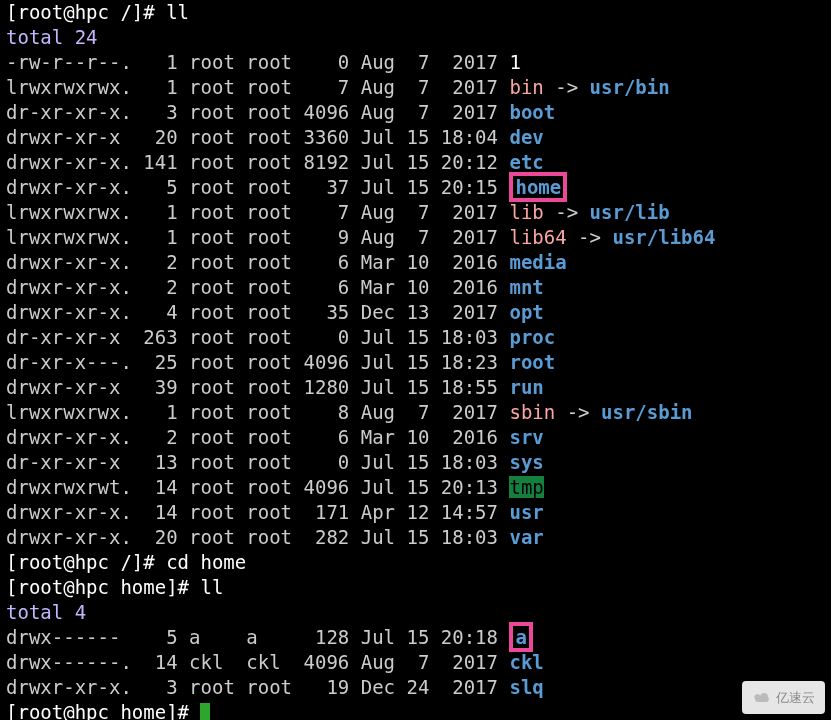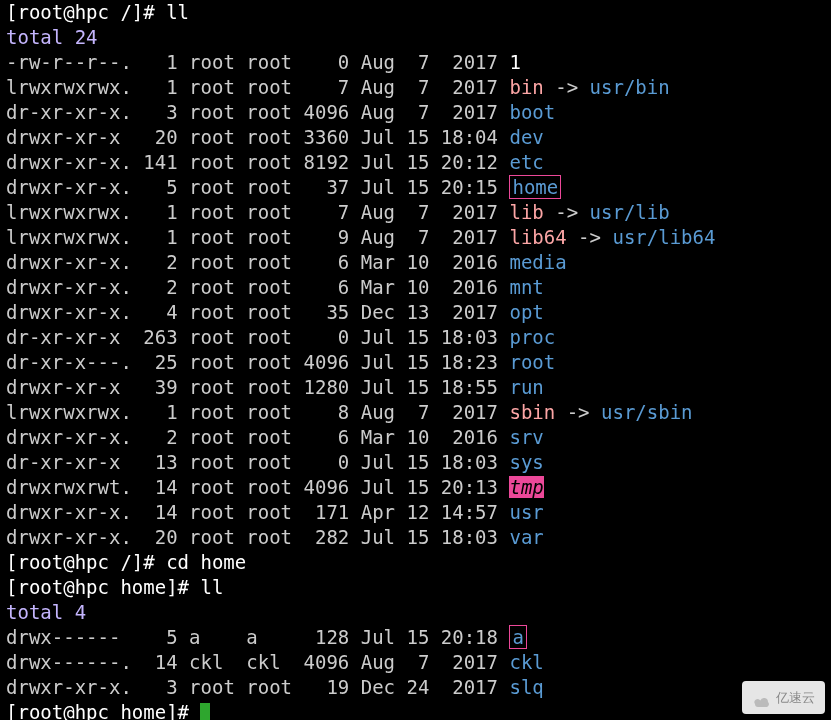--- a/index.html
+++ b/index.html
@@ -13,46 +13,46 @@
     width: 831px;
     height: 720px;
     overflow: hidden;
     position: relative;
   }
   .terminal {
     white-space: pre;
     padding: 0 6px;
   }
   .white { color: #fff; }
-  .dir { color: #5a9bd4; }
+  .dir { color: #5a9bd4; font-weight: bold; }
   .link { color: #fca5a5; }
   .arrow { color: #ccc; }
-  .sticky-tmp { background: #ec4899; color: #000; font-style: italic; }
-  .boxed-red { border: 1px solid #ec4899; padding: 0 2px; }
+  .sticky-tmp { background: #15803d; color: #000; }
+  .boxed-red { border: 4px solid #ec4899; padding: 0 2px; }
   .total { color: #c4b5fd; }
   .cursor {
     display: inline-block;
     width: 10px;
     height: 20px;
     background: #2ea62e;
     vertical-align: text-bottom;
   }
   .line { display: block; }
   .watermark {
     position: absolute;
     right: 6px;
     bottom: 6px;
     background: rgba(255,255,255,0.9);
     border-radius: 4px;
     padding: 4px 10px;
     font-family: sans-serif;
     font-size: 13px;
     color: #888;
     display: flex;
-    align-items: flex-end;
+    align-items: center;
     gap: 4px;
   }
   .cloud-icon svg { display:block; }
 </style>
 </head>
 <body>
 
 <div class="terminal" id="terminal"><span class="line"><span class="white">[root@hpc /]# </span><span class="white">ll</span></span><span class="line total">total 24</span><span class="line"><span>-rw-r--r--.</span> <span>  1</span> <span>root</span> <span>root</span> <span>   0</span> <span>Aug  7  2017</span> <span class="white">1</span></span><span class="line"><span>lrwxrwxrwx.</span> <span>  1</span> <span>root</span> <span>root</span> <span>   7</span> <span>Aug  7  2017</span> <span class="link">bin</span><span class="arrow"> -&gt; </span><span class="dir">usr/bin</span></span><span class="line"><span>dr-xr-xr-x.</span> <span>  3</span> <span>root</span> <span>root</span> <span>4096</span> <span>Aug  7  2017</span> <span class="dir">boot</span></span><span class="line"><span>drwxr-xr-x </span> <span> 20</span> <span>root</span> <span>root</span> <span>3360</span> <span>Jul 15 18:04</span> <span class="dir">dev</span></span><span class="line"><span>drwxr-xr-x.</span> <span>141</span> <span>root</span> <span>root</span> <span>8192</span> <span>Jul 15 20:12</span> <span class="dir">etc</span></span><span class="line"><span>drwxr-xr-x.</span> <span>  5</span> <span>root</span> <span>root</span> <span>  37</span> <span>Jul 15 20:15</span> <span class="dir"><span class="boxed-red">home</span></span></span><span class="line"><span>lrwxrwxrwx.</span> <span>  1</span> <span>root</span> <span>root</span> <span>   7</span> <span>Aug  7  2017</span> <span class="link">lib</span><span class="arrow"> -&gt; </span><span class="dir">usr/lib</span></span><span class="line"><span>lrwxrwxrwx.</span> <span>  1</span> <span>root</span> <span>root</span> <span>   9</span> <span>Aug  7  2017</span> <span class="link">lib64</span><span class="arrow"> -&gt; </span><span class="dir">usr/lib64</span></span><span class="line"><span>drwxr-xr-x.</span> <span>  2</span> <span>root</span> <span>root</span> <span>   6</span> <span>Mar 10  2016</span> <span class="dir">media</span></span><span class="line"><span>drwxr-xr-x.</span> <span>  2</span> <span>root</span> <span>root</span> <span>   6</span> <span>Mar 10  2016</span> <span class="dir">mnt</span></span><span class="line"><span>drwxr-xr-x.</span> <span>  4</span> <span>root</span> <span>root</span> <span>  35</span> <span>Dec 13  2017</span> <span class="dir">opt</span></span><span class="line"><span>dr-xr-xr-x </span> <span>263</span> <span>root</span> <span>root</span> <span>   0</span> <span>Jul 15 18:03</span> <span class="dir">proc</span></span><span class="line"><span>dr-xr-x---.</span> <span> 25</span> <span>root</span> <span>root</span> <span>4096</span> <span>Jul 15 18:23</span> <span class="dir">root</span></span><span class="line"><span>drwxr-xr-x </span> <span> 39</span> <span>root</span> <span>root</span> <span>1280</span> <span>Jul 15 18:55</span> <span class="dir">run</span></span><span class="line"><span>lrwxrwxrwx.</span> <span>  1</span> <span>root</span> <span>root</span> <span>   8</span> <span>Aug  7  2017</span> <span class="link">sbin</span><span class="arrow"> -&gt; </span><span class="dir">usr/sbin</span></span><span class="line"><span>drwxr-xr-x.</span> <span>  2</span> <span>root</span> <span>root</span> <span>   6</span> <span>Mar 10  2016</span> <span class="dir">srv</span></span><span class="line"><span>dr-xr-xr-x </span> <span> 13</span> <span>root</span> <span>root</span> <span>   0</span> <span>Jul 15 18:03</span> <span class="dir">sys</span></span><span class="line"><span>drwxrwxrwt.</span> <span> 14</span> <span>root</span> <span>root</span> <span>4096</span> <span>Jul 15 20:13</span> <span class="sticky-tmp">tmp</span></span><span class="line"><span>drwxr-xr-x.</span> <span> 14</span> <span>root</span> <span>root</span> <span> 171</span> <span>Apr 12 14:57</span> <span class="dir">usr</span></span><span class="line"><span>drwxr-xr-x.</span> <span> 20</span> <span>root</span> <span>root</span> <span> 282</span> <span>Jul 15 18:03</span> <span class="dir">var</span></span><span class="line"><span class="white">[root@hpc /]# </span><span class="white">cd home</span></span><span class="line"><span class="white">[root@hpc home]# </span><span class="white">ll</span></span><span class="line total">total 4</span><span class="line"><span>drwx------ </span> <span>  5</span> <span>a   </span> <span>a   </span> <span> 128</span> <span>Jul 15 20:18</span> <span class="dir"><span class="boxed-red">a</span></span></span><span class="line"><span>drwx------.</span> <span> 14</span> <span>ckl </span> <span>ckl </span> <span>4096</span> <span>Aug  7  2017</span> <span class="dir">ckl</span></span><span class="line"><span>drwxr-xr-x.</span> <span>  3</span> <span>root</span> <span>root</span> <span>  19</span> <span>Dec 24  2017</span> <span class="dir">slq</span></span><span class="line"><span class="white">[root@hpc home]# </span><span class="cursor"></span></span></div>
 
 <div class="watermark">

